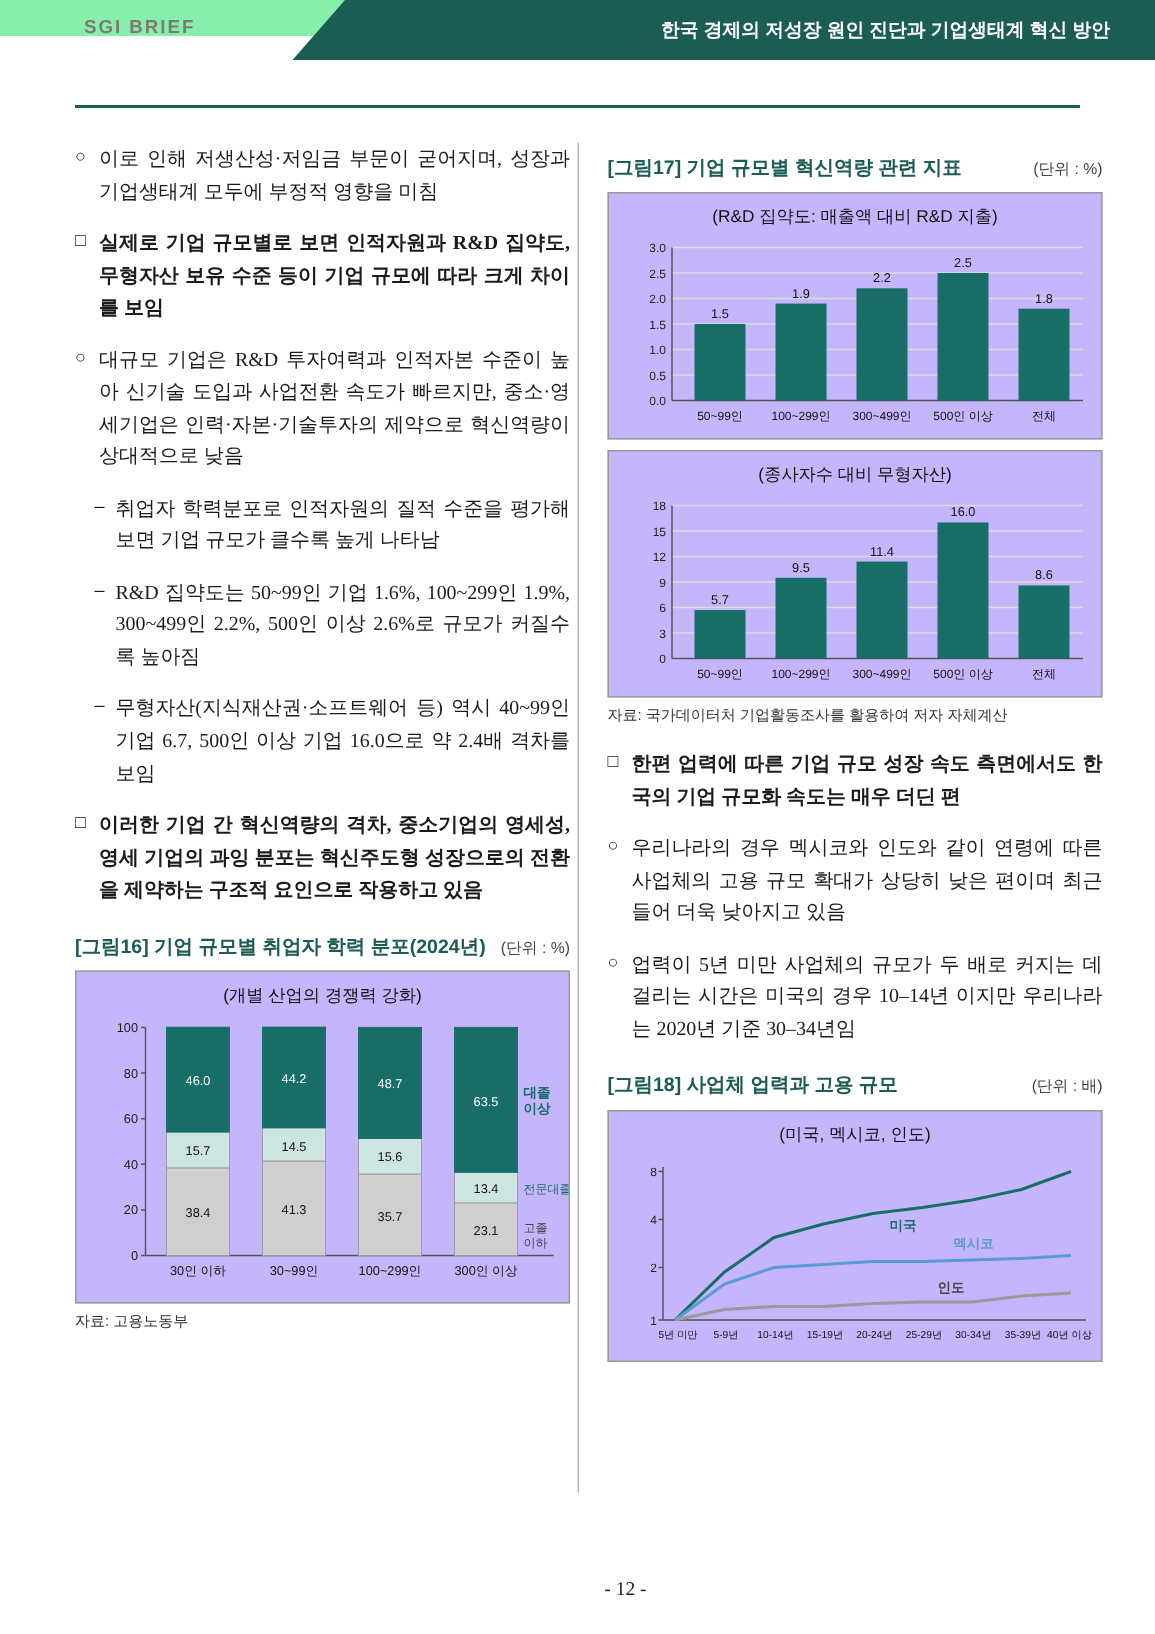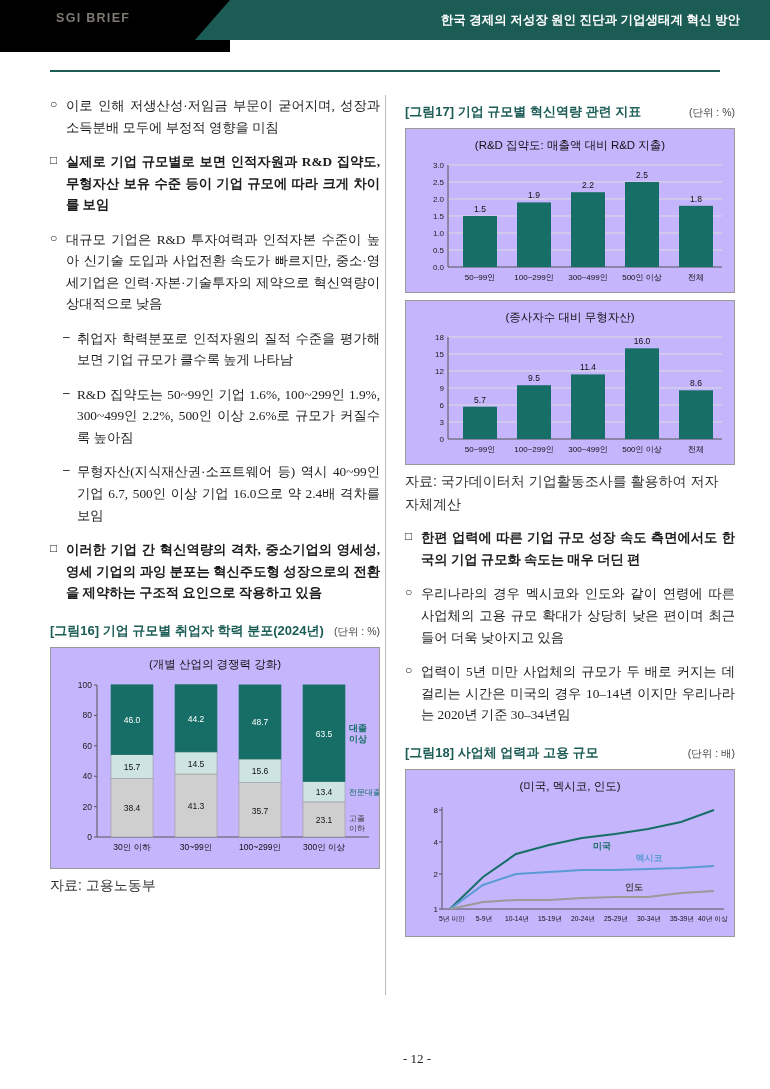--- a/index.html
+++ b/index.html
@@ -9,22 +9,22 @@
     font-family:"Liberation Serif", serif;
     color:#1b1b1b;
     position:relative;
     overflow:hidden;
   }
   
   .header{
     position:absolute;top:0;left:0;width:770px;height:40px;
   }
   .header-left{
-    position:absolute;top:0;left:0;width:230px;height:52px;
-    background:#000000;
+    position:absolute;top:0;left:0;width:230px;height:24px;
+    background:#86efac;
   }
   .header-left-label{
     position:absolute;top:11px;left:56px;
     font-family:"Liberation Sans", sans-serif;
     font-size:12.5px;letter-spacing:1.3px;color:#7d7a72;font-weight:bold;
   }
   .header-right{
     position:absolute;top:0;left:195px;width:575px;height:40px;
     background:#1b5c55;
     clip-path:polygon(35px 0, 575px 0, 575px 40px, 0px 40px);
@@ -77,21 +77,21 @@
   }
   .fig-cap{
     text-align:center;
     font-family:"Liberation Sans", sans-serif;
     font-size:11.5px;
     padding:7px 0 2px 0;
     color:#111;
   }
   .src{
     font-family:"Liberation Sans", sans-serif;
-    font-size:14px;color:#333;margin-top:5px;
+    font-size:10px;color:#333;margin-top:5px;
   }
   svg{display:block;}
   .footer{
     position:absolute;left:0;bottom:22px;width:770px;text-align:center;
     font-family:"Liberation Serif", serif;font-size:13px;color:#222;padding-left:32px;
   }
 </style>
 </head>
 <body>
 
@@ -102,21 +102,21 @@
   <div class="header-right"></div>
   <div class="header-title">한국 경제의 저성장 원인 진단과 기업생태계 혁신 방안</div>
 </div>
 <div class="rule-top"></div>
 <div class="col-divider"></div>
 
 <div class="col col-left">
 
   <div class="para">
     <div class="mk">○</div>
-    <div class="tx">이로 인해 저생산성·저임금 부문이 굳어지며, 성장과 소득분배 모두에 부정적 영향을 미침</div>
+    <div class="tx">이로 인해 저생산성·저임금 부문이 굳어지며, 성장과 기업생태계 모두에 부정적 영향을 미침</div>
   </div>
 
   <div class="para bold">
     <div class="mk">□</div>
     <div class="tx">실제로 기업 규모별로 보면 인적자원과 R&amp;D 집약도, 무형자산 보유 수준 등이 기업 규모에 따라 크게 차이를 보임</div>
   </div>
 
   <div class="para">
     <div class="mk">○</div>
     <div class="tx">대규모 기업은 R&amp;D 투자여력과 인적자본 수준이 높아 신기술 도입과 사업전환 속도가 빠르지만, 중소·영세기업은 인력·자본·기술투자의 제약으로 혁신역량이 상대적으로 낮음</div>

